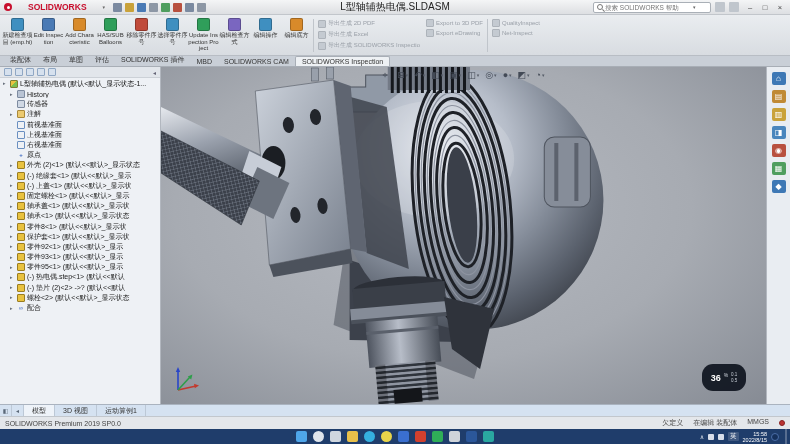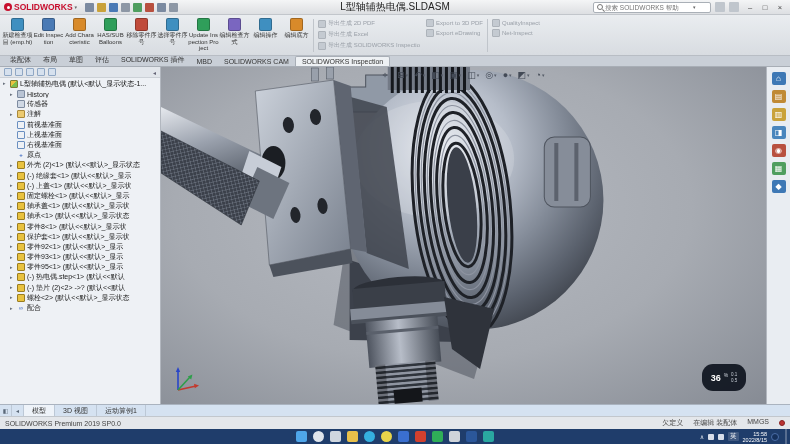--- a/index.html
+++ b/index.html
@@ -4,21 +4,21 @@
 <style>
   * { margin:0; padding:0; box-sizing:border-box; }
   html,body { width:790px; height:444px; overflow:hidden; }
   body { font-family:"Liberation Sans","DejaVu Sans",sans-serif; }
   .app { position:relative; width:790px; height:444px; background:#9ea3ab; overflow:hidden; }
 
   
   .titlebar { position:absolute; top:0; left:0; right:0; height:15px;
     background:linear-gradient(#f4f5f6,#dddfe2); border-bottom:1px solid #c2c6cb;
     display:flex; align-items:center; font-size:8px; color:#333; }
-  .logo { display:flex; align-items:center; gap:2px; padding:0 4px; color:#c8102e; font-weight:bold; font-size:8.5px; }
+  .logo { display:flex; align-items:center; gap:16px; padding:0 4px; color:#c8102e; font-weight:bold; font-size:8.5px; }
   .logo-mark { width:8px; height:8px; border-radius:50%; background:#c8102e; position:relative; flex:none; }
   .logo-mark::after { content:""; position:absolute; inset:2.5px; border-radius:50%; background:#fff; }
   .qa-row { display:flex; gap:3px; margin-left:4px; }
   .qa-icon { width:9px; height:9px; border-radius:1px; }
   .doc-title { position:absolute; left:50%; transform:translateX(-50%); font-size:10px; color:#222; white-space:nowrap; }
   .tb-right { margin-left:auto; display:flex; align-items:center; gap:4px; padding-right:3px; }
   .search-box { width:118px; height:11px; background:#fff; border:1px solid #aab0b7; border-radius:2px;
     display:flex; align-items:center; padding:0 3px; gap:2px; }
   .search-box input { border:none; outline:none; width:86px; font-size:6.5px; color:#555; font-family:inherit; background:transparent; }
   .mag { width:6px; height:6px; border:1px solid #777; border-radius:50%; position:relative; flex:none; }

